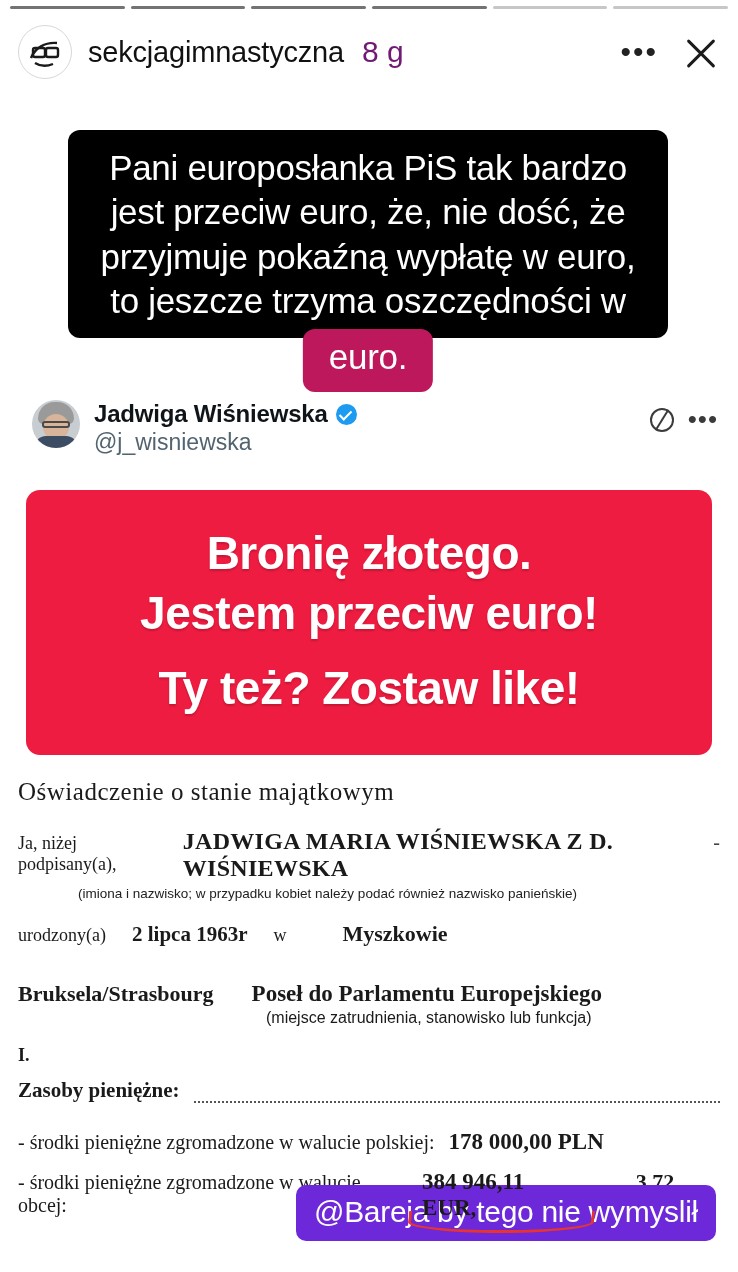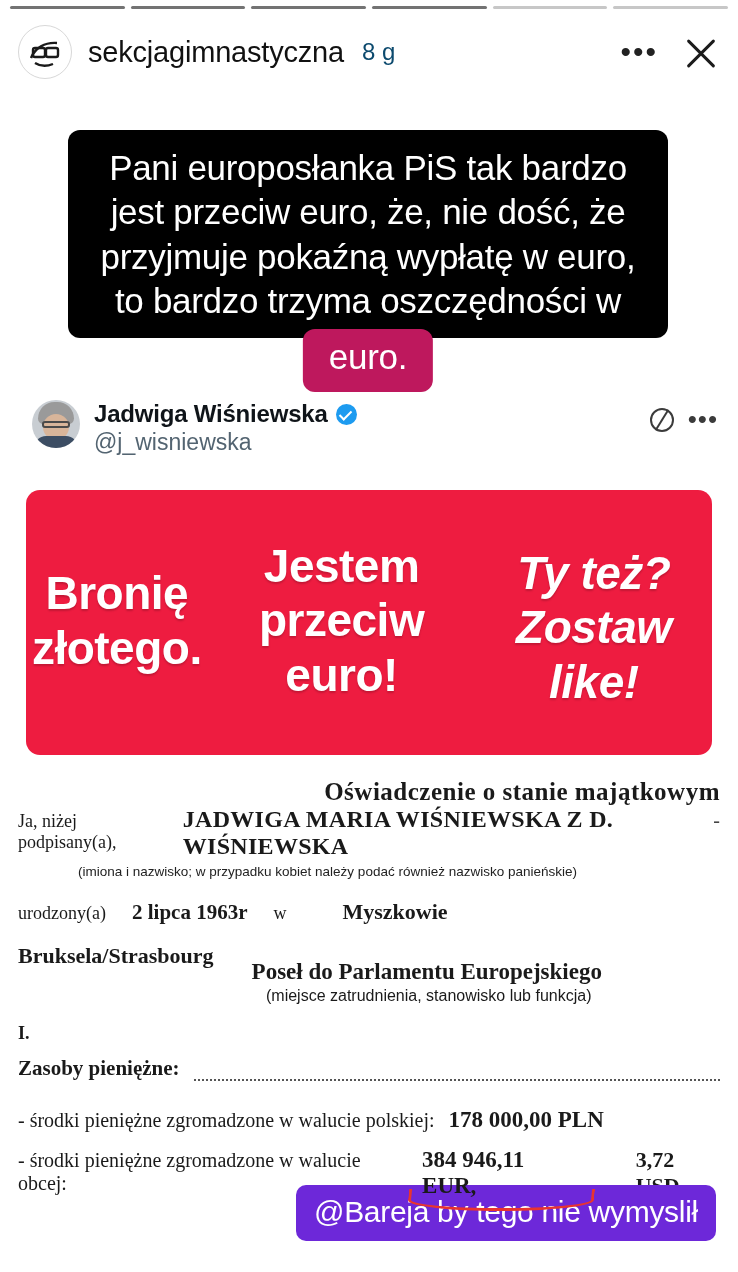--- a/index.html
+++ b/index.html
@@ -59,22 +59,22 @@
   .username {
     margin-left: 16px;
     font-size: 29px;
     color: #111111;
     font-weight: 400;
     letter-spacing: -0.2px;
     white-space: nowrap;
   }
   .timestamp {
     margin-left: 18px;
-    font-size: 24px;
-    color: #0c4a6e;
+    font-size: 30px;
+    color: #701a75;
     white-space: nowrap;
   }
   .header-spacer { flex: 1 1 auto; }
   .more-dots {
     font-size: 30px;
     color: #222;
     letter-spacing: 2px;
     line-height: 1;
     padding: 0 10px;
   }
@@ -240,51 +240,52 @@
   
   .red-banner {
     position: absolute;
     top: 490px;
     left: 26px;
     width: 686px;
     height: 265px;
     background: #ee1c40;
     border-radius: 14px;
     display: flex;
-    flex-direction: row;
+    flex-direction: column;
     justify-content: center;
     align-items: center;
     gap: 6px;
     padding: 6px 0 10px 0;
   }
   .red-line {
     color: #ffffff;
     font-weight: 700;
     font-size: 46px;
     letter-spacing: -0.5px;
     text-align: center;
     line-height: 1.18;
     text-shadow: 0 2px 2px rgba(0,0,0,0.18);
   }
-  .red-line.third { margin-top: 14px; font-style: italic; }
+  .red-line.third { margin-top: 14px; }
 
   
   .document {
     position: absolute;
     top: 778px;
     left: 0; right: 0;
     padding: 0 18px;
     color: #1a1a1a;
     font-family: "Liberation Serif", serif;
   }
   .doc-title {
-    text-align: right;
+    text-align: left;
     font-size: 25px;
-    font-weight: 700;
+    font-weight: 400;
     letter-spacing: 0.5px;
+    margin-bottom: 22px;
   }
   .doc-row {
     display: flex;
     align-items: baseline;
     margin-bottom: 4px;
   }
   .doc-label {
     font-size: 18px;
   }
   .doc-name {
@@ -312,21 +313,21 @@
     gap: 26px;
     margin-bottom: 18px;
     font-size: 21px;
   }
   .doc-row2 .born-label { font-size: 18px; }
   .doc-row2 .born-date { font-weight: 700; font-size: 21px; }
   .doc-row2 .born-w { font-size: 18px; }
   .doc-row2 .born-city { font-weight: 700; font-size: 22px; margin-left: 30px; }
   .doc-row3 {
     display: flex;
-    align-items: flex-start;
+    align-items: flex-end;
     margin-bottom: 0;
   }
   .doc-place {
     font-size: 22px;
     font-weight: 700;
   }
   .doc-function {
     margin-left: 38px;
     font-size: 23px;
     font-weight: 700;
@@ -446,21 +447,21 @@
     <div class="timestamp">8 g</div>
     <div class="header-spacer"></div>
     <div class="more-dots">•••</div>
     <div class="close-x"></div>
   </div>
 
   <div class="caption-box">
     <div class="caption-line">Pani europosłanka PiS tak bardzo</div>
     <div class="caption-line">jest przeciw euro, że, nie dość, że</div>
     <div class="caption-line">przyjmuje pokaźną wypłatę w euro,</div>
-    <div class="caption-line">to bardzo trzyma oszczędności w</div>
+    <div class="caption-line">to jeszcze trzyma oszczędności w</div>
     <div class="caption-line last">euro.</div>
   </div>
 
   <div class="tweet">
     <div class="tweet-head">
       <div class="tweet-avatar">
         <div class="hair"></div>
         <div class="face"></div>
         <div class="glasses"></div>
         <div class="shoulders"></div>

